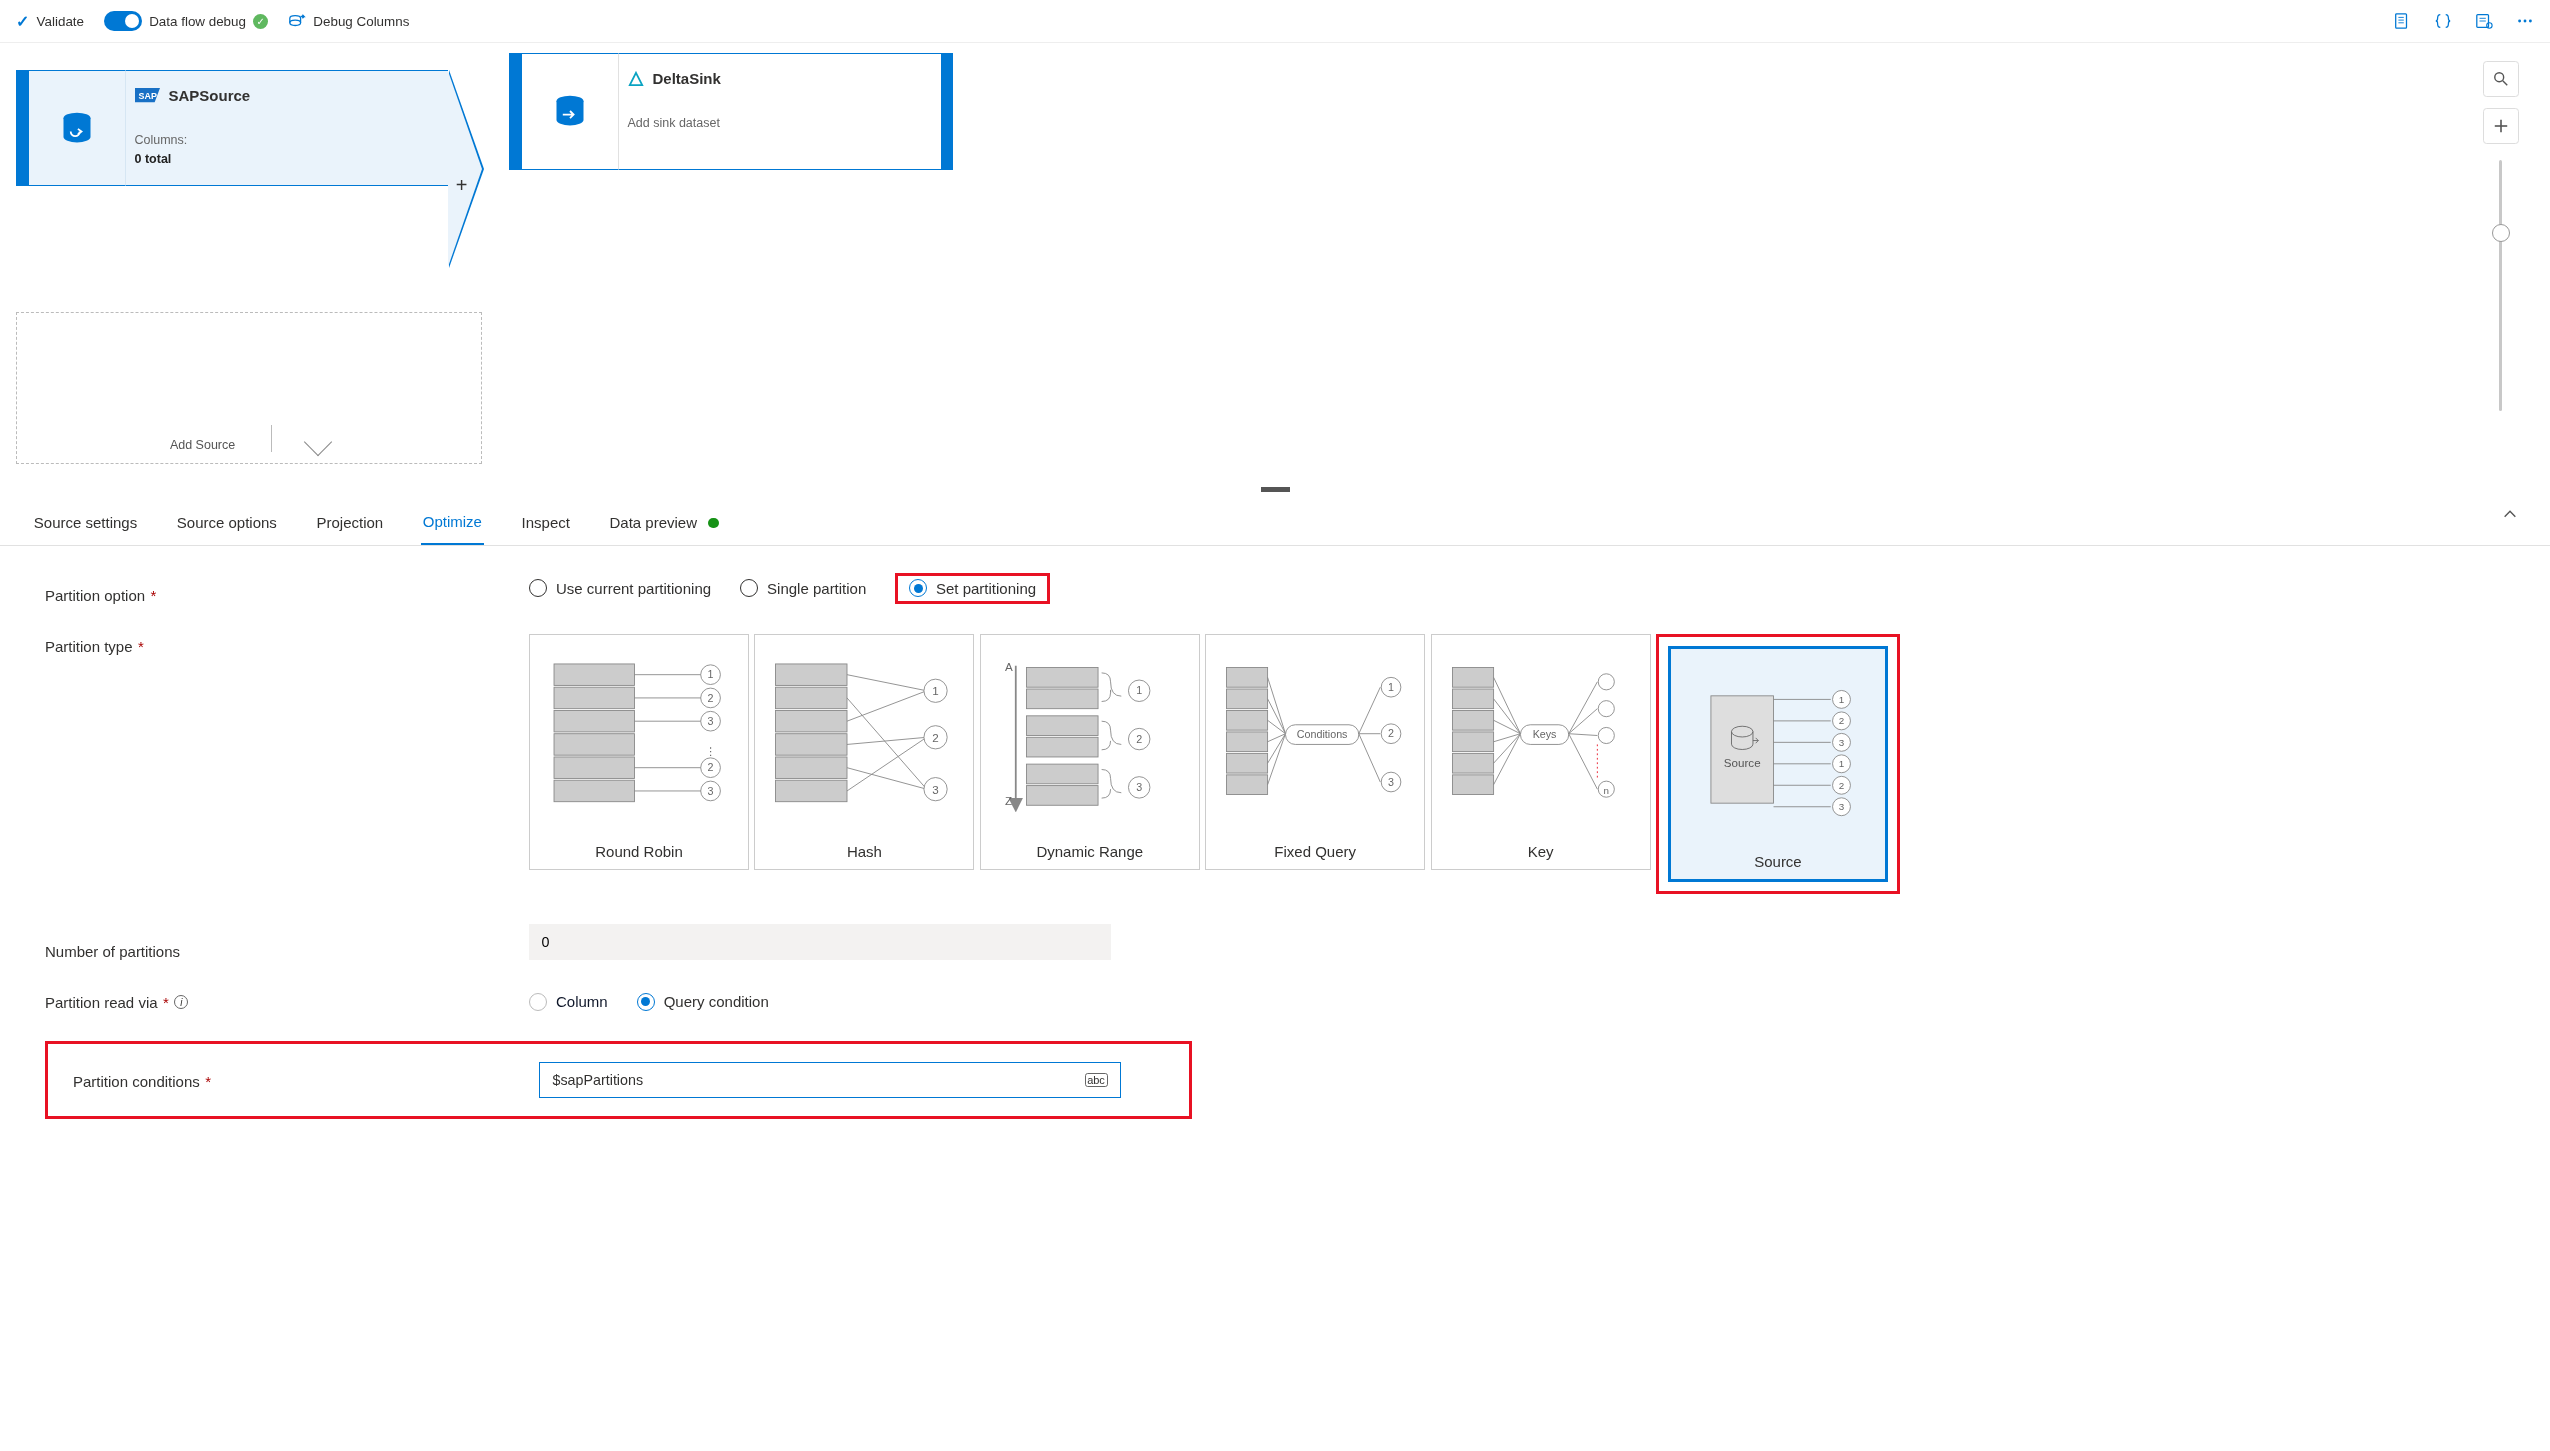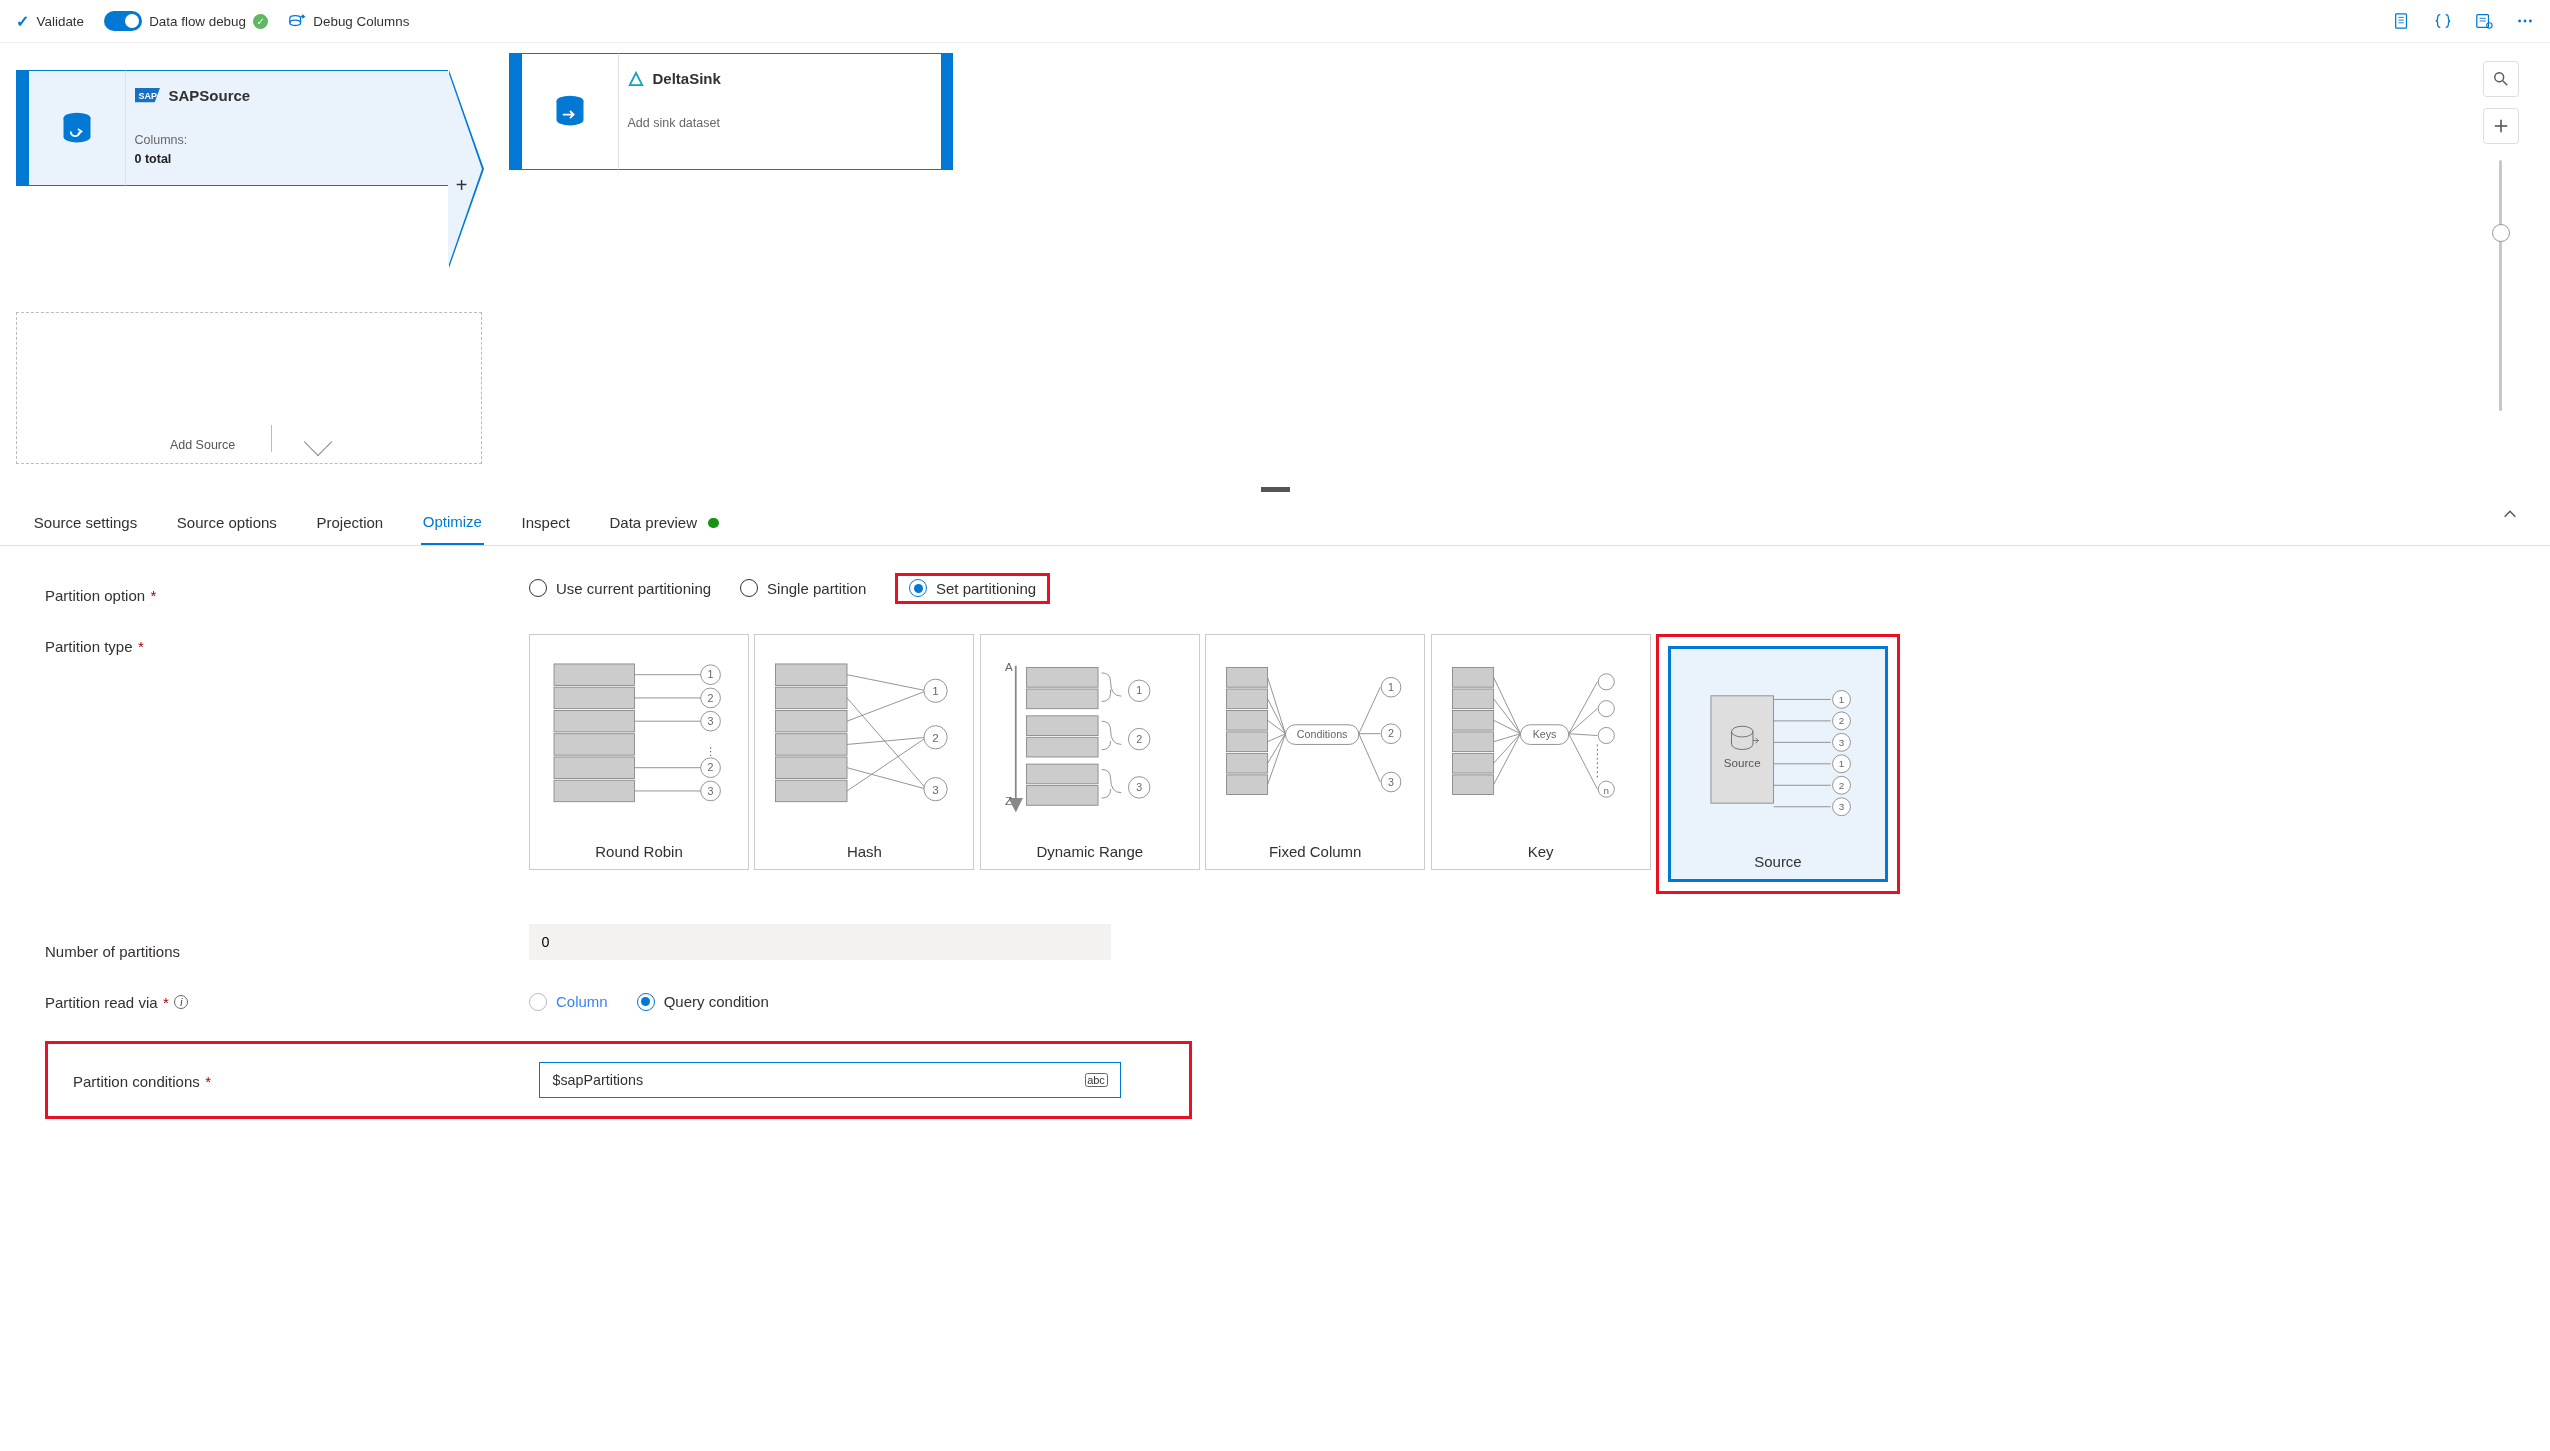--- a/index.html
+++ b/index.html
@@ -65,21 +65,21 @@
   .row { display: flex; align-items: flex-end; margin-bottom: 30px; }
   .row-label { width: 484px; font-size: 15px; color: #323130; padding-top: 3.6px; display: flex; gap: 5.4px; align-items: center; }
   .req { color: #a80000; }
   .row-field { flex: 1; display: flex; align-items: center; gap: 29px; }
 
   .radio { display: inline-flex; align-items: center; gap: 9px; font-size: 15px; }
   .radio-circle { width: 18px; height: 18px; border: 1.8px solid #323130; border-radius: 50%; display: inline-flex; align-items: center; justify-content: center; }
   .radio.selected .radio-circle { border-color: #0078d4; }
   .radio.selected .radio-dot { width: 9px; height: 9px; border-radius: 50%; background: #0078d4; }
   .radio.disabled .radio-circle { border-color: #bbb; }
-  .radio.disabled { color: #3b82f6; }
+  .radio.disabled { color: #0f172a; }
 
   .hl-red { border: 3.6px solid #e81123; padding: 3.6px 10.7px; display: inline-flex; align-items: center; }
   .hl-red.type { padding: 9px; }
   .hl-red.bottom { border: 3.6px solid #e81123; padding: 18px 25px; display: flex; align-items: center; width: 1147px; }
 
   
   .type-grid { display: inline-flex; gap: 5.4px; }
   .type-card { width: 220px; height: 236px; border: 0.9px solid #ccc; display: flex; flex-direction: column; align-items: center; justify-content: flex-end; padding-bottom: 9px; position: relative; background: #fff; }
   .type-card .plabel { font-size: 15px; }
   .type-card.selected { border: 3.6px solid #0078d4; background: #eaf3fb; }
@@ -422,21 +422,21 @@
                   <circle cx="190" cy="88" r="11"></circle>
                   <circle cx="190" cy="142" r="11"></circle>
                 </g>
             <g font-size="12" fill="#666" text-anchor="middle">
                   <text x="190" y="40">1</text>
                   <text x="190" y="92">2</text>
                   <text x="190" y="146">3</text>
                 </g>
           </svg>
             </div>
-          <div class="plabel">Fixed Column</div>
+          <div class="plabel">Fixed Query</div>
         </div>
 
         <div class="type-card">
           <div class="mini">
               <svg viewBox="0 0 210 180" style="font-size:14px">
             <g fill="#ccc" stroke="#888">
                   <rect x="6" y="14" width="46" height="22"></rect>
                   <rect x="6" y="38" width="46" height="22"></rect>
                   <rect x="6" y="62" width="46" height="22"></rect>
                   <rect x="6" y="86" width="46" height="22"></rect>

